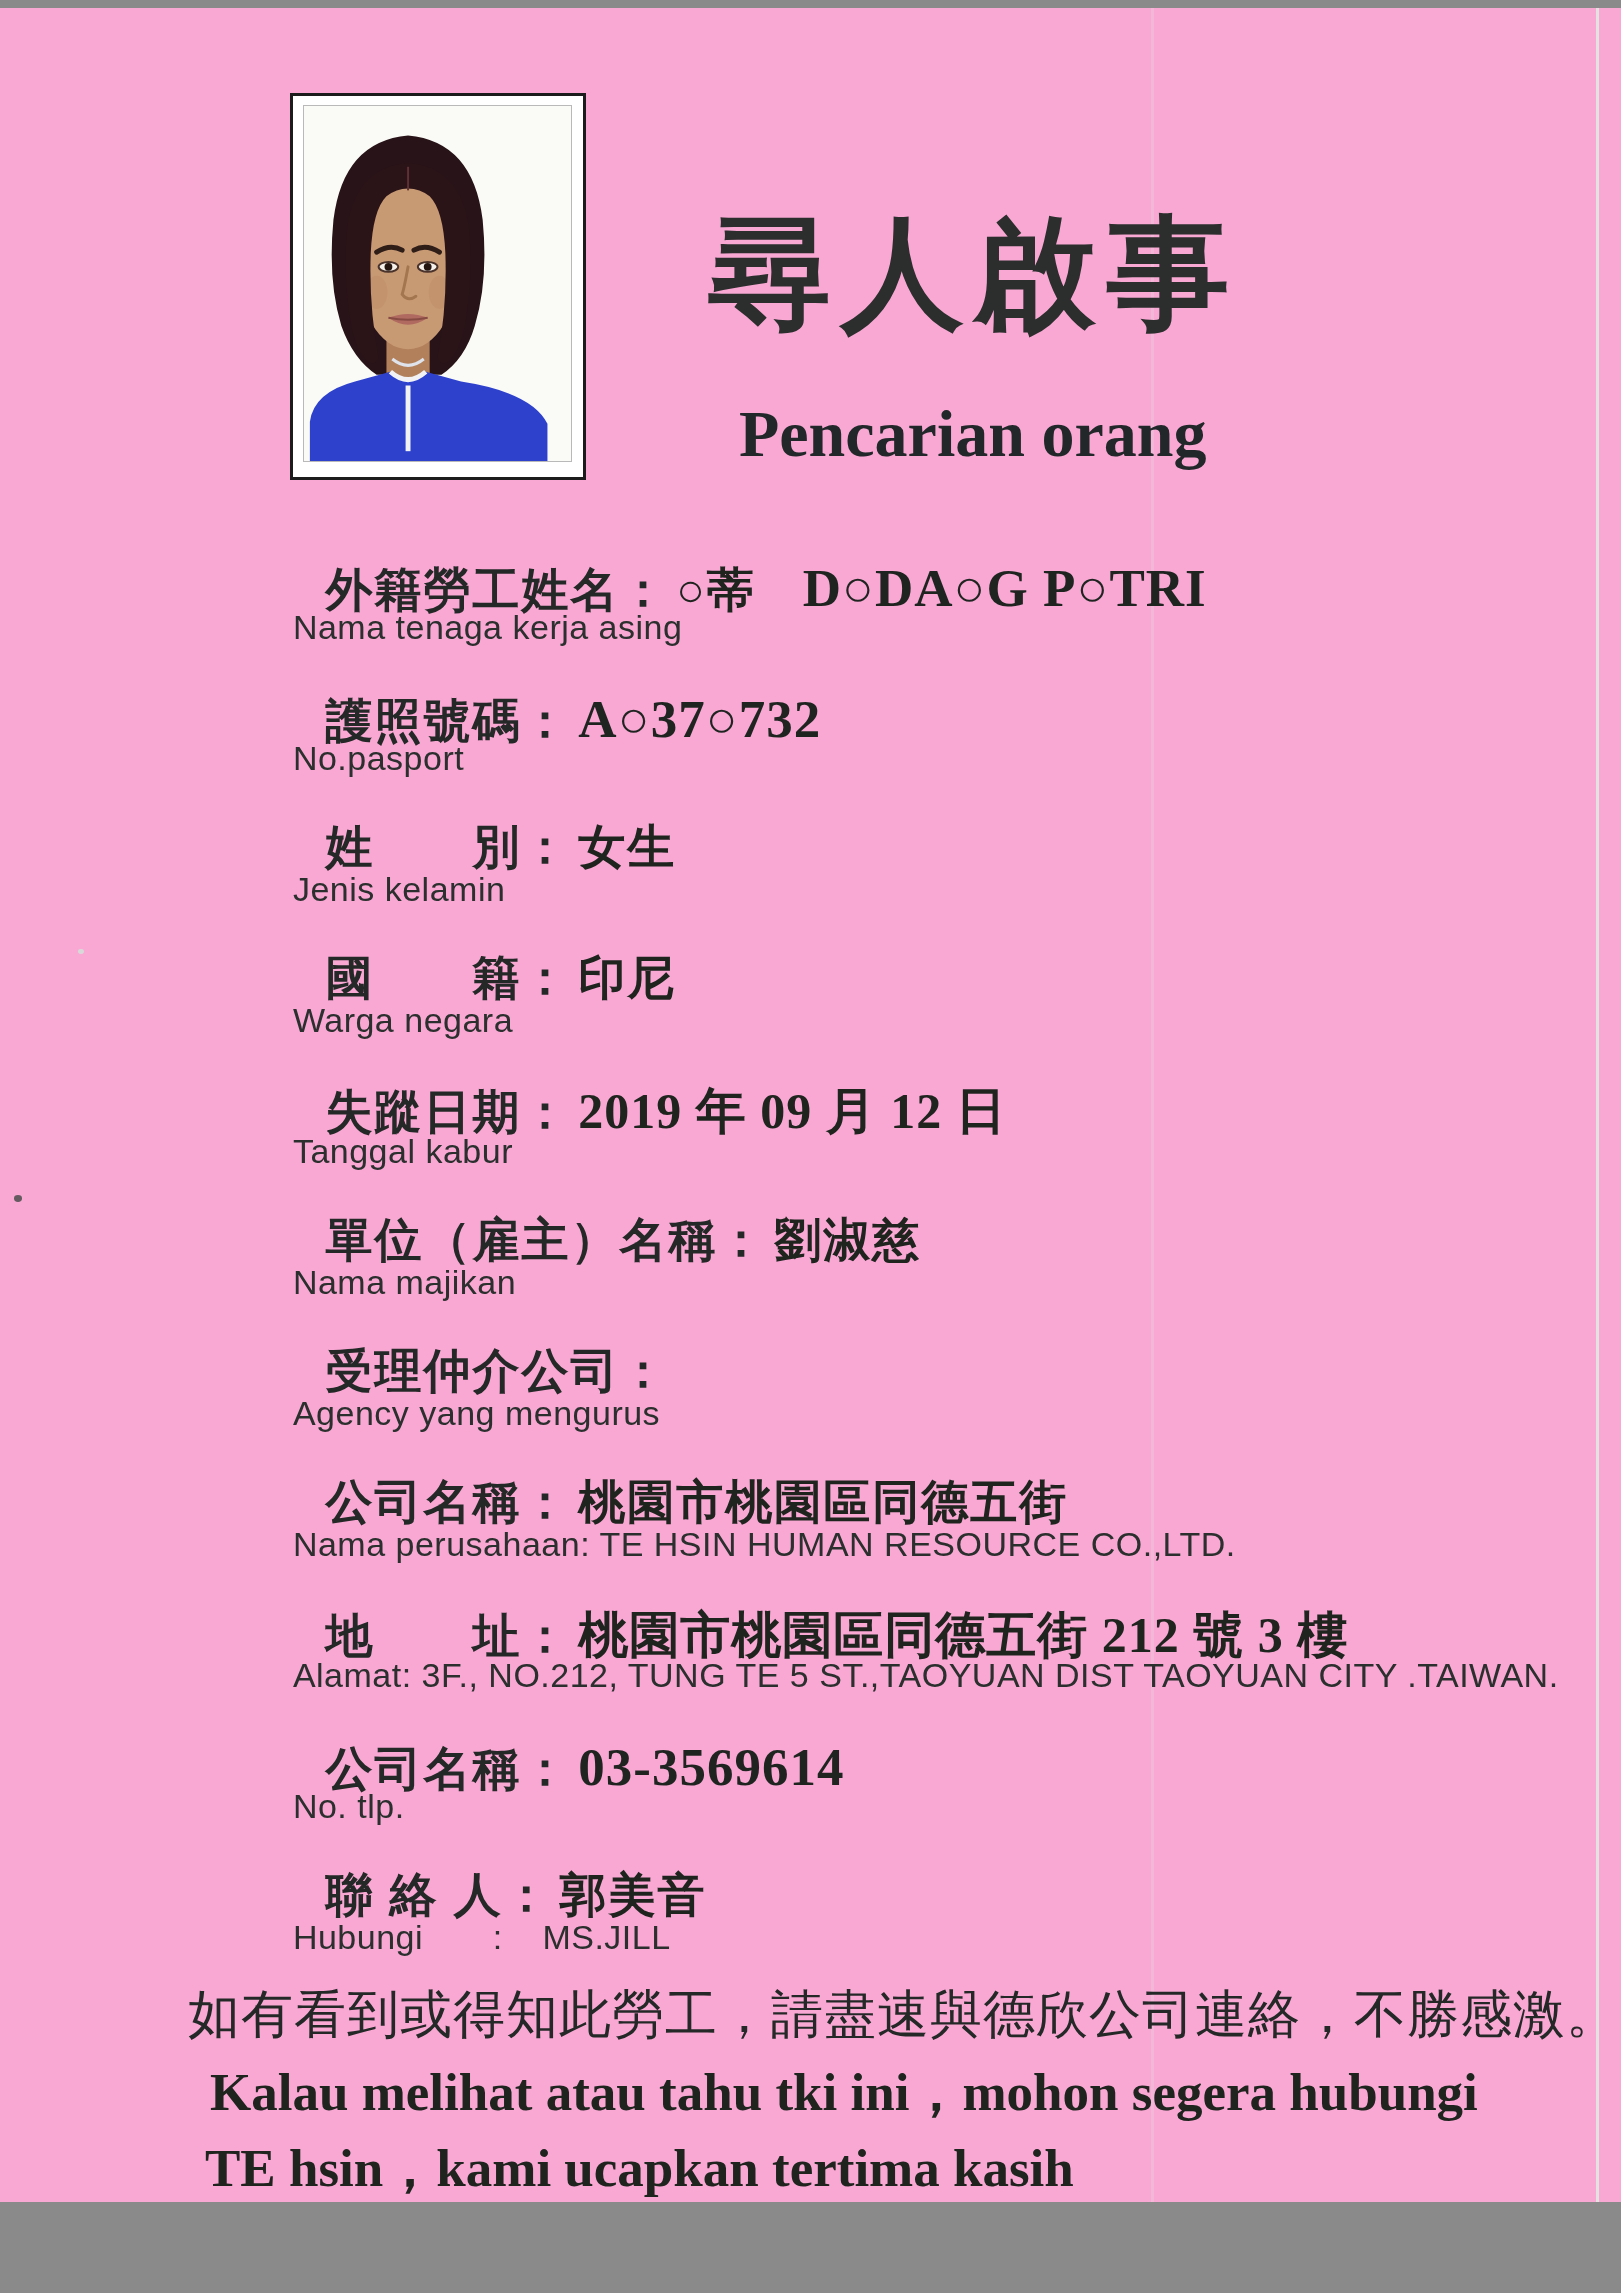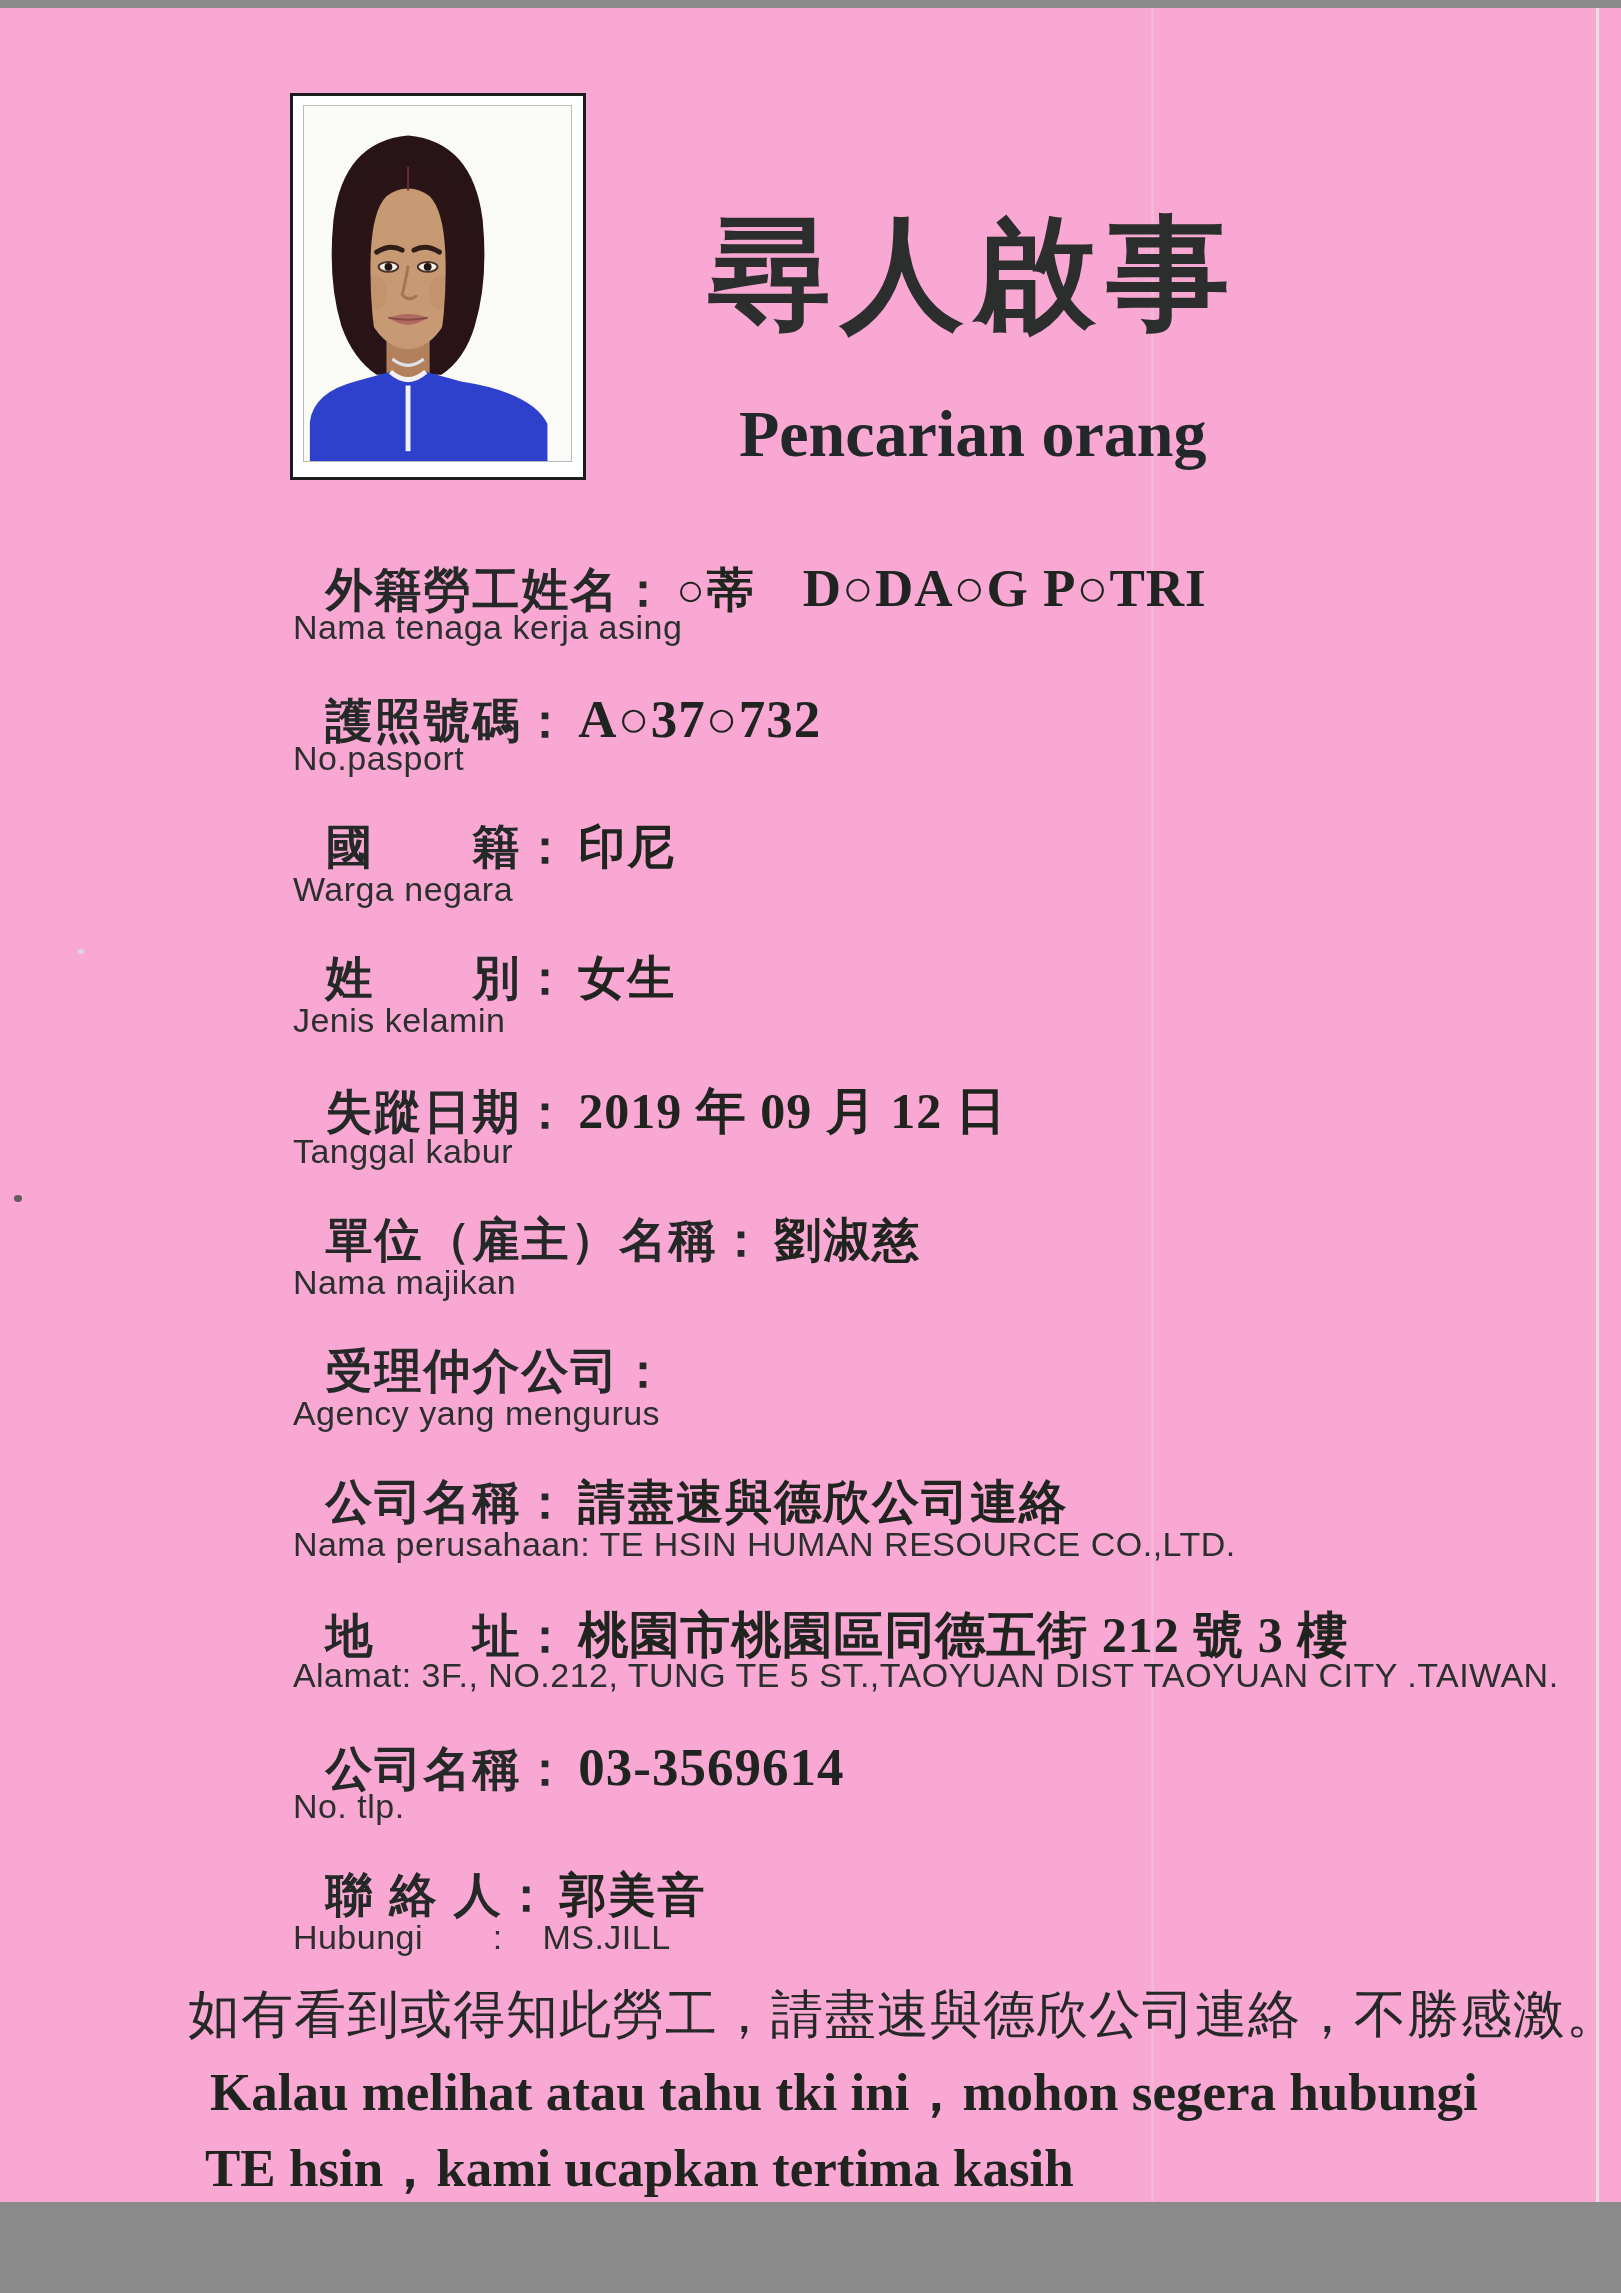--- a/index.html
+++ b/index.html
@@ -133,34 +133,34 @@
 
     <div class="field">
       <div class="frow">
         <span class="flabel">護照號碼：</span><span class="fval-serif">A○37○732</span>
       </div>
       <div class="fsub">No.pasport</div>
     </div>
 
     <div class="field">
       <div class="frow">
+        <span class="flabel">姓　　別：</span><span class="fval-cjk">女生</span>
+      </div>
+      <div class="fsub">Jenis kelamin</div>
+    </div>
+
+    <div class="field">
+      <div class="frow">
         <span class="flabel">國　　籍：</span><span class="fval-cjk">印尼</span>
       </div>
       <div class="fsub">Warga negara</div>
     </div>
 
     <div class="field">
       <div class="frow">
-        <span class="flabel">姓　　別：</span><span class="fval-cjk">女生</span>
-      </div>
-      <div class="fsub">Jenis kelamin</div>
-    </div>
-
-    <div class="field">
-      <div class="frow">
         <span class="flabel">失蹤日期：</span><span class="fval-mixed">2019 年 09 月 12 日</span>
       </div>
       <div class="fsub">Tanggal kabur</div>
     </div>
 
     <div class="field">
       <div class="frow">
         <span class="flabel">單位（雇主）名稱：</span><span class="fval-cjk">劉淑慈</span>
       </div>
       <div class="fsub">Nama majikan</div>
@@ -168,21 +168,21 @@
 
     <div class="field">
       <div class="frow">
         <span class="flabel">受理仲介公司：</span>
       </div>
       <div class="fsub">Agency yang mengurus</div>
     </div>
 
     <div class="field">
       <div class="frow">
-        <span class="flabel">公司名稱：</span><span class="fval-cjk">請盡速與德欣公司連絡</span>
+        <span class="flabel">公司名稱：</span><span class="fval-cjk">桃園市桃園區同德五街</span>
       </div>
       <div class="fsub">Nama perusahaan: TE HSIN HUMAN RESOURCE CO.,LTD.</div>
     </div>
 
     <div class="field">
       <div class="frow">
         <span class="flabel">地　　址：</span><span class="fval-mixed">桃園市桃園區同德五街 212 號 3 樓</span>
       </div>
       <div class="fsub">Alamat: 3F., NO.212, TUNG TE 5 ST.,TAOYUAN DIST TAOYUAN CITY .TAIWAN.</div>
     </div>

